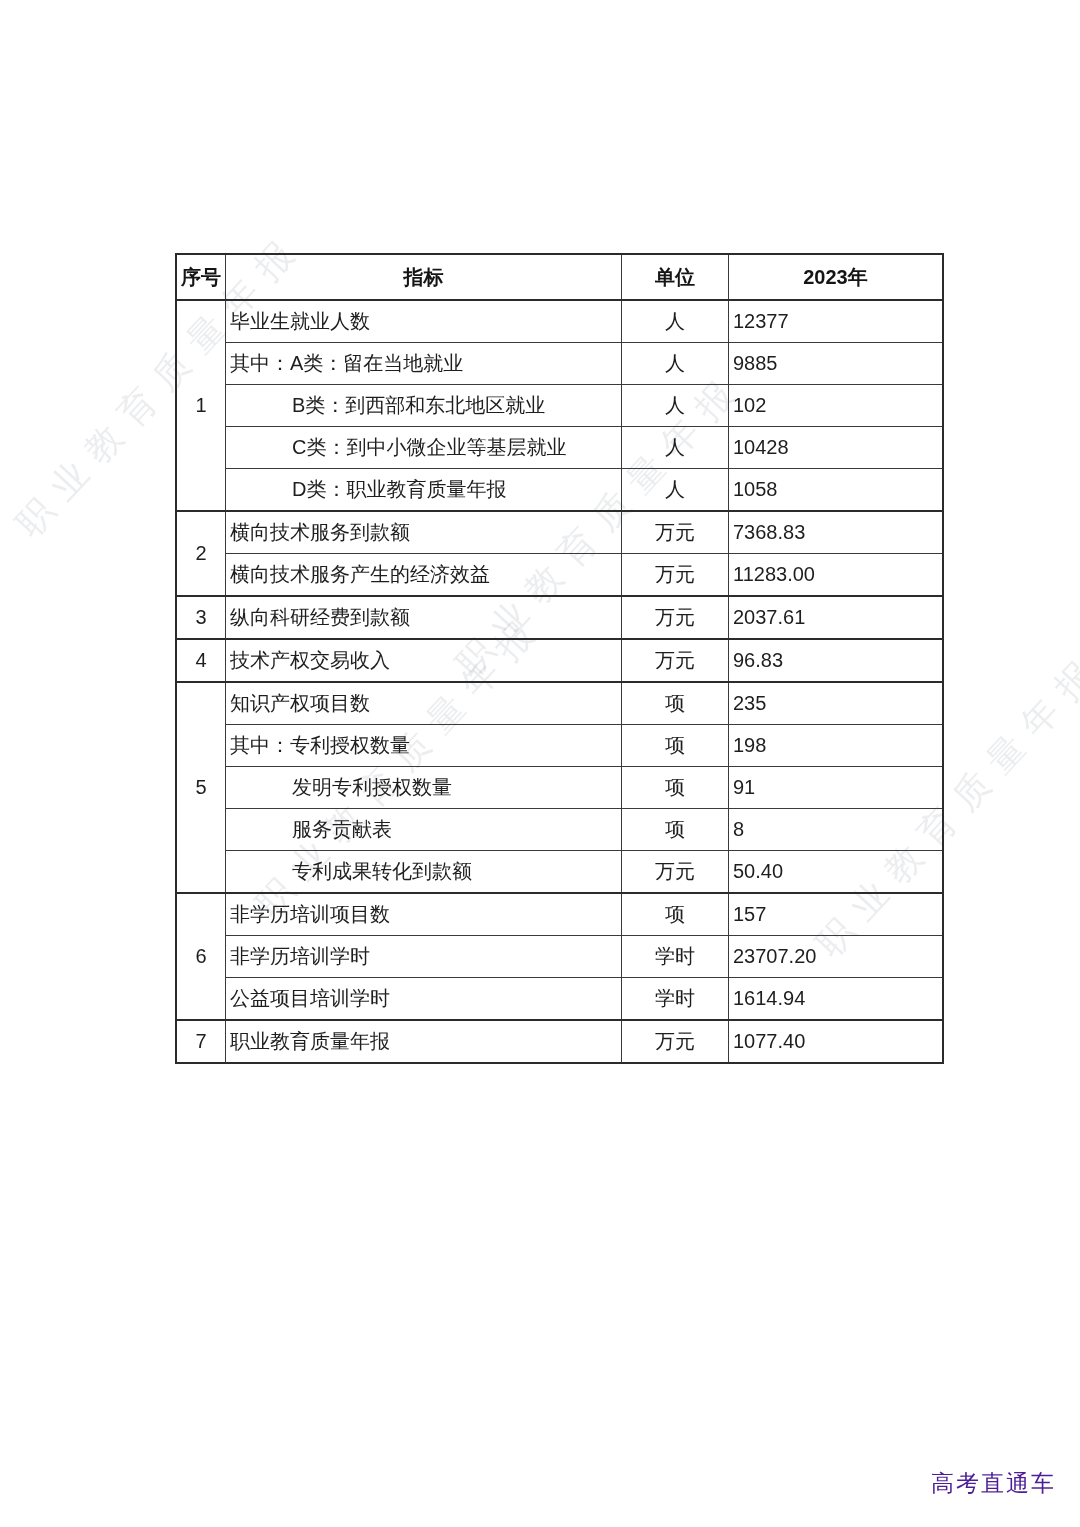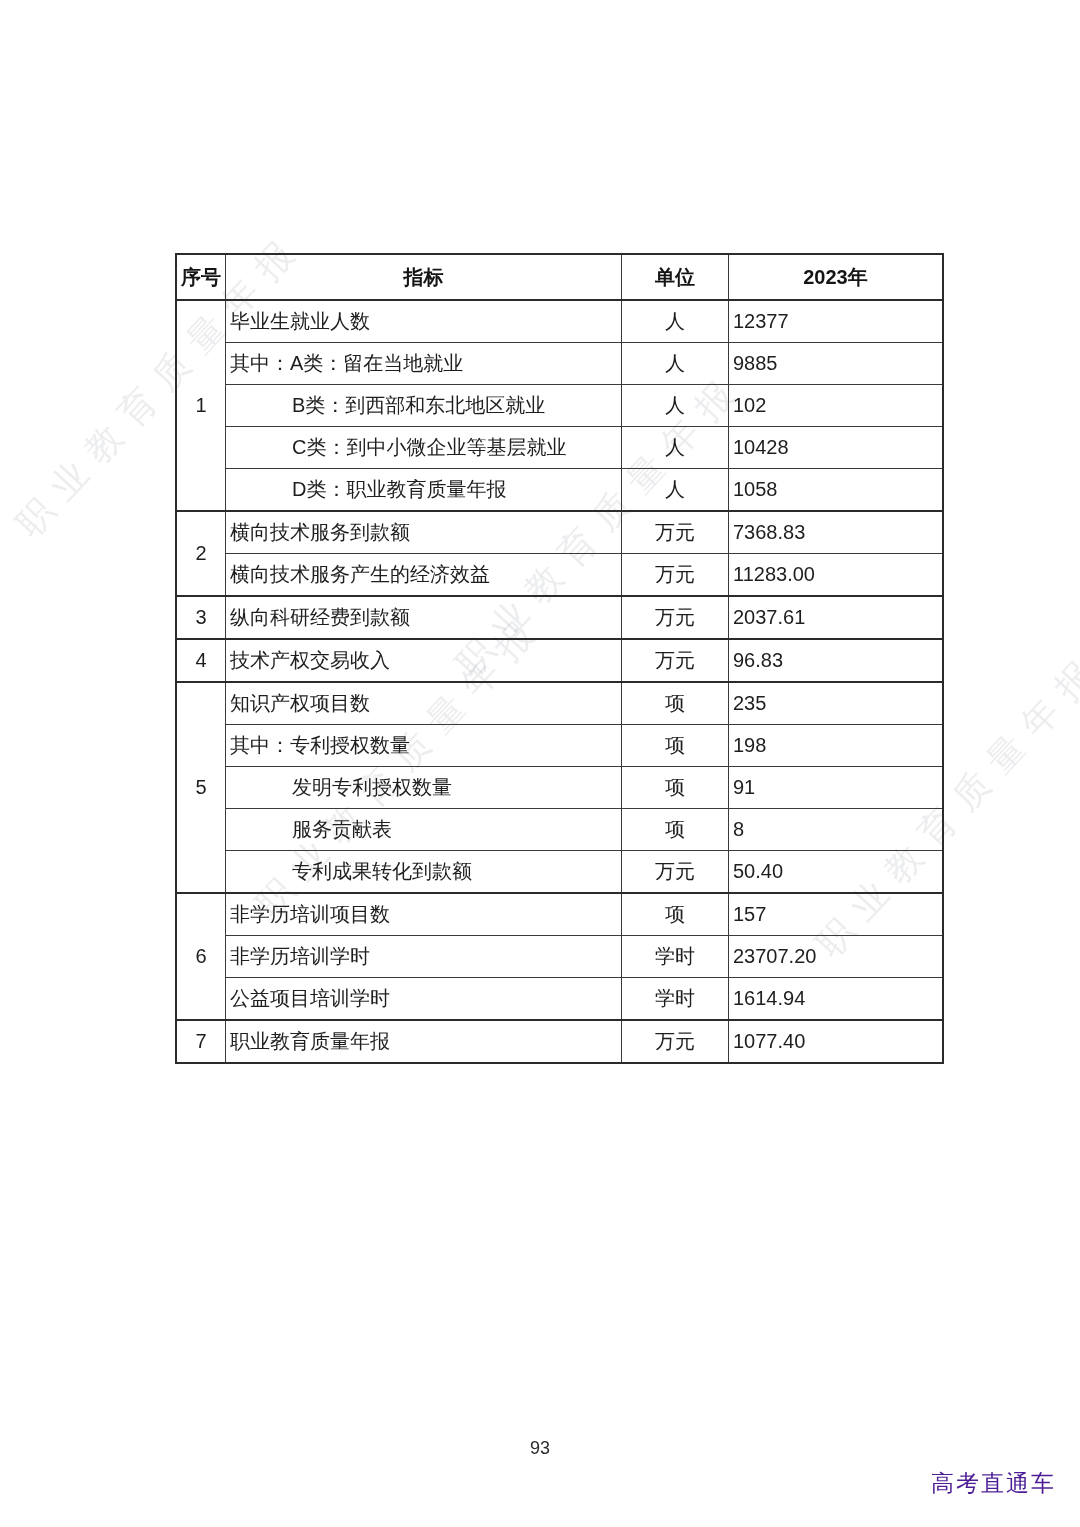--- a/index.html
+++ b/index.html
@@ -174,17 +174,16 @@
         </tr>
         <tr class="group-start">
           <td class="col-no" rowspan="1">7</td>
           <td class="col-ind">职业教育质量年报</td>
           <td class="col-unit">万元</td>
           <td class="col-val">1077.40</td>
         </tr>
       </tbody>
   </table>
 
-  <div class="page-number">93</div>
 
   <div class="corner-brand">高考直通车</div>
 
 </div>
 
 </body></html>

